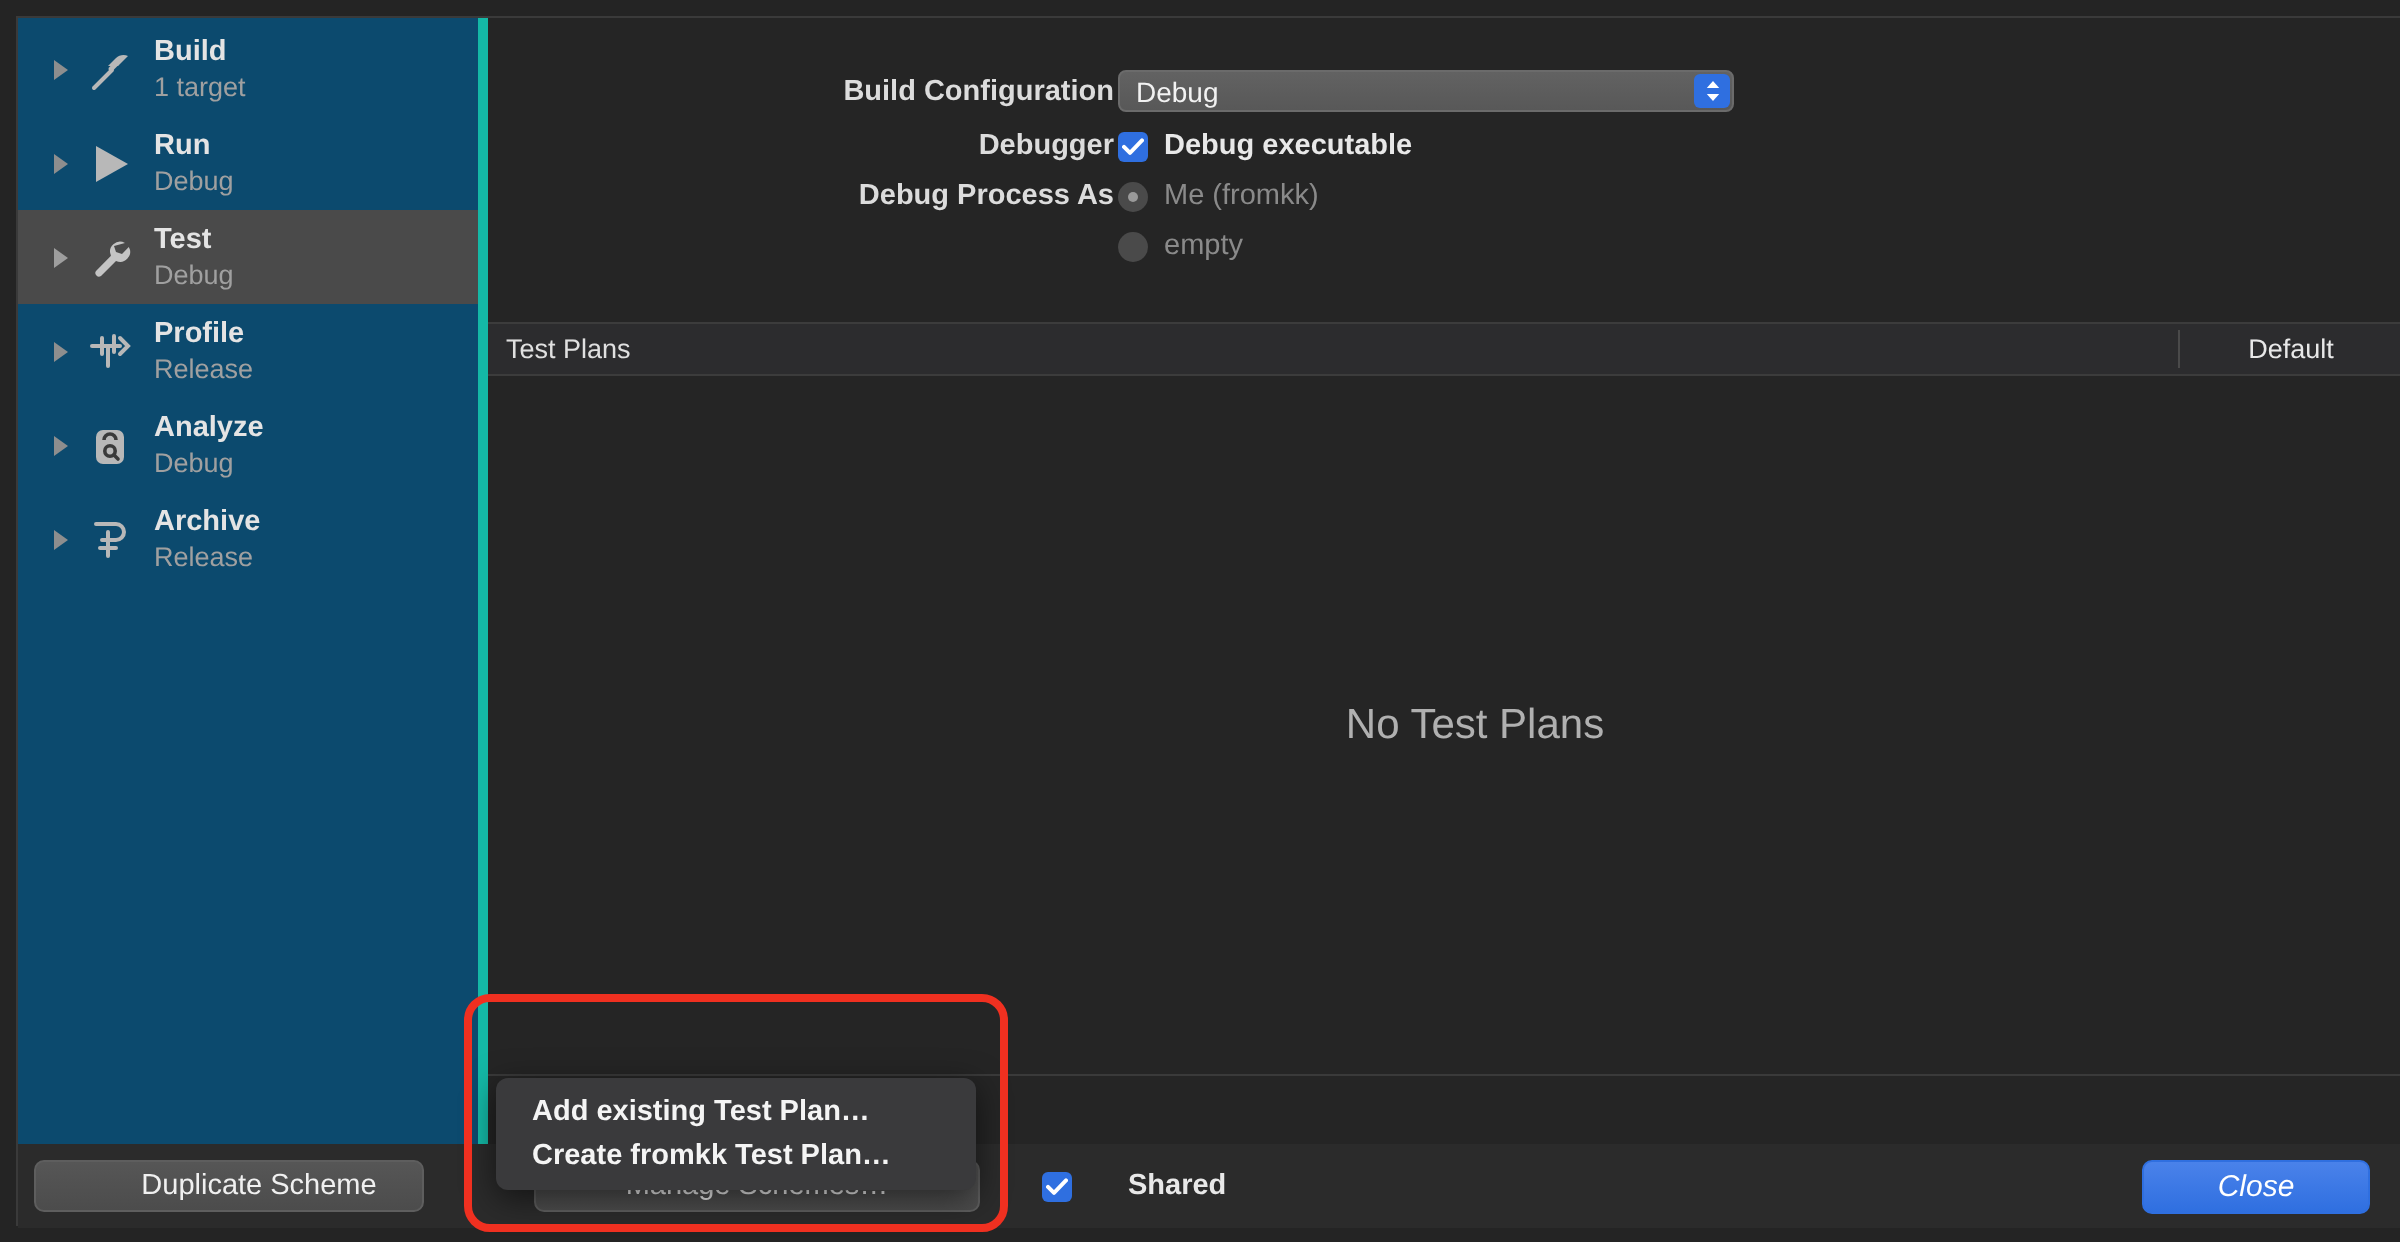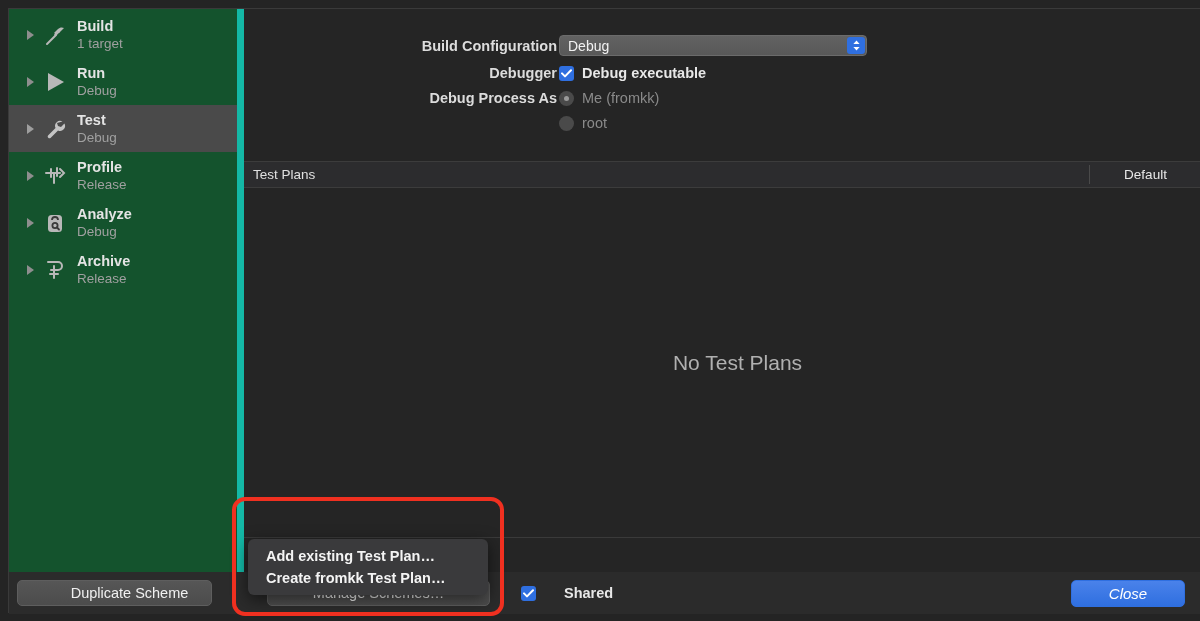--- a/index.html
+++ b/index.html
@@ -33,22 +33,22 @@
     position: absolute;
     left: 0; top: 0;
     width: 1192px; height: 563px;
     display: flex;
   }
 
   
   .sidebar {
     width: 235px;
     height: 563px;
-    background: #14532d;
-    border-right: 7px solid #14b8a6;
+    background: #0c4a6e;
+    border-right: 5px solid #14b8a6;
     padding-top: 2px;
   }
 
   .scheme-row {
     display: flex;
     align-items: center;
     height: 47px;
     padding-left: 12px;
     cursor: default;
   }
@@ -508,21 +508,21 @@
             <div class="form-control">
               <div class="radio-group">
                 <div class="radio-row">
                   <span class="radio">
                       <span class="dot"></span>
                     </span>
                   <span class="radio-label">Me (fromkk)</span>
                 </div>
                 <div class="radio-row">
                   <span class="radio"></span>
-                  <span class="radio-label">root</span>
+                  <span class="radio-label">empty</span>
                 </div>
               </div>
             </div>
           </div>
 
         </div>
 
         <div class="table-header">
           <div class="th-main">Test Plans</div>
           <div class="th-default">Default</div>

